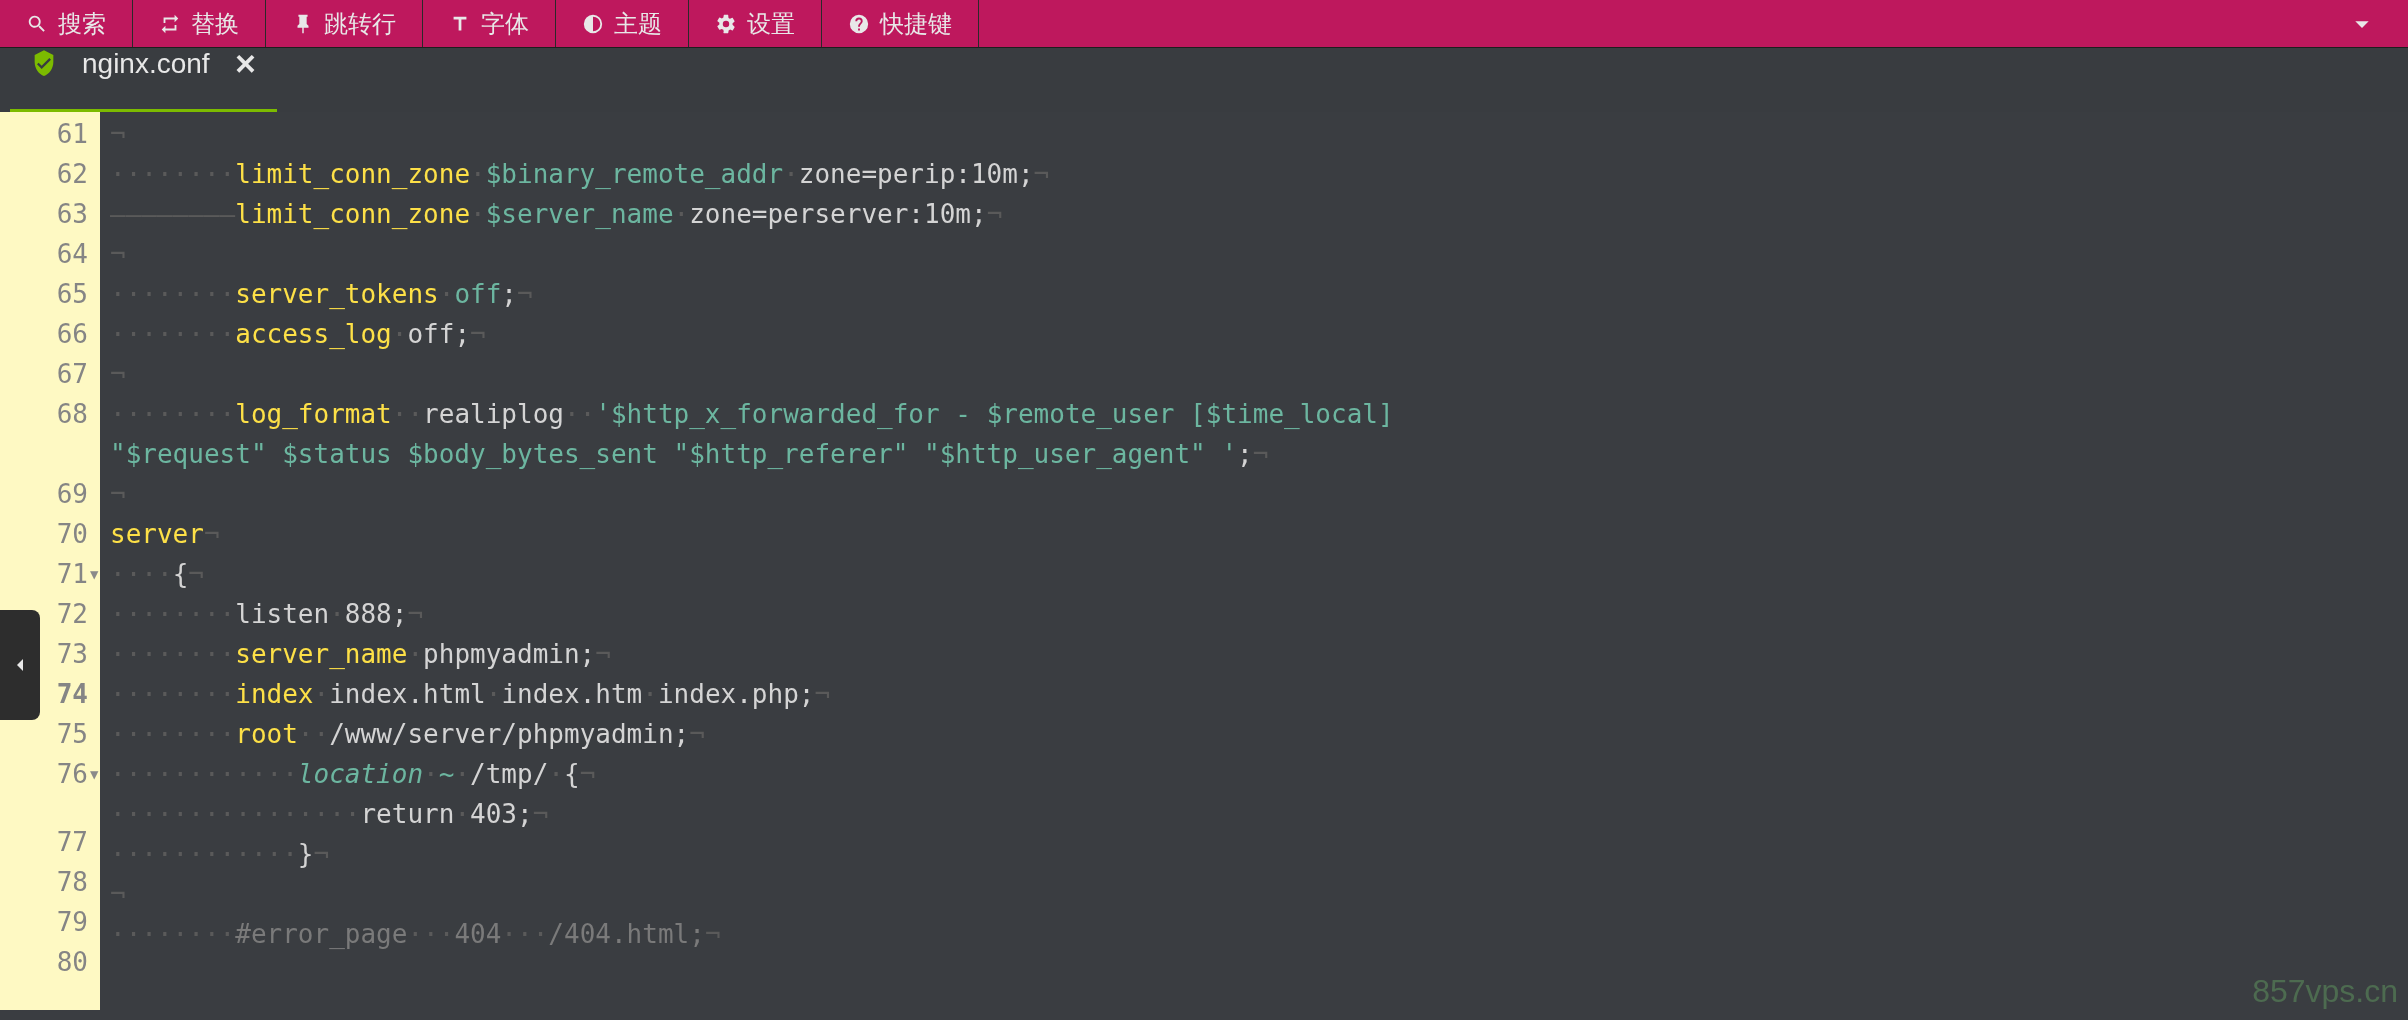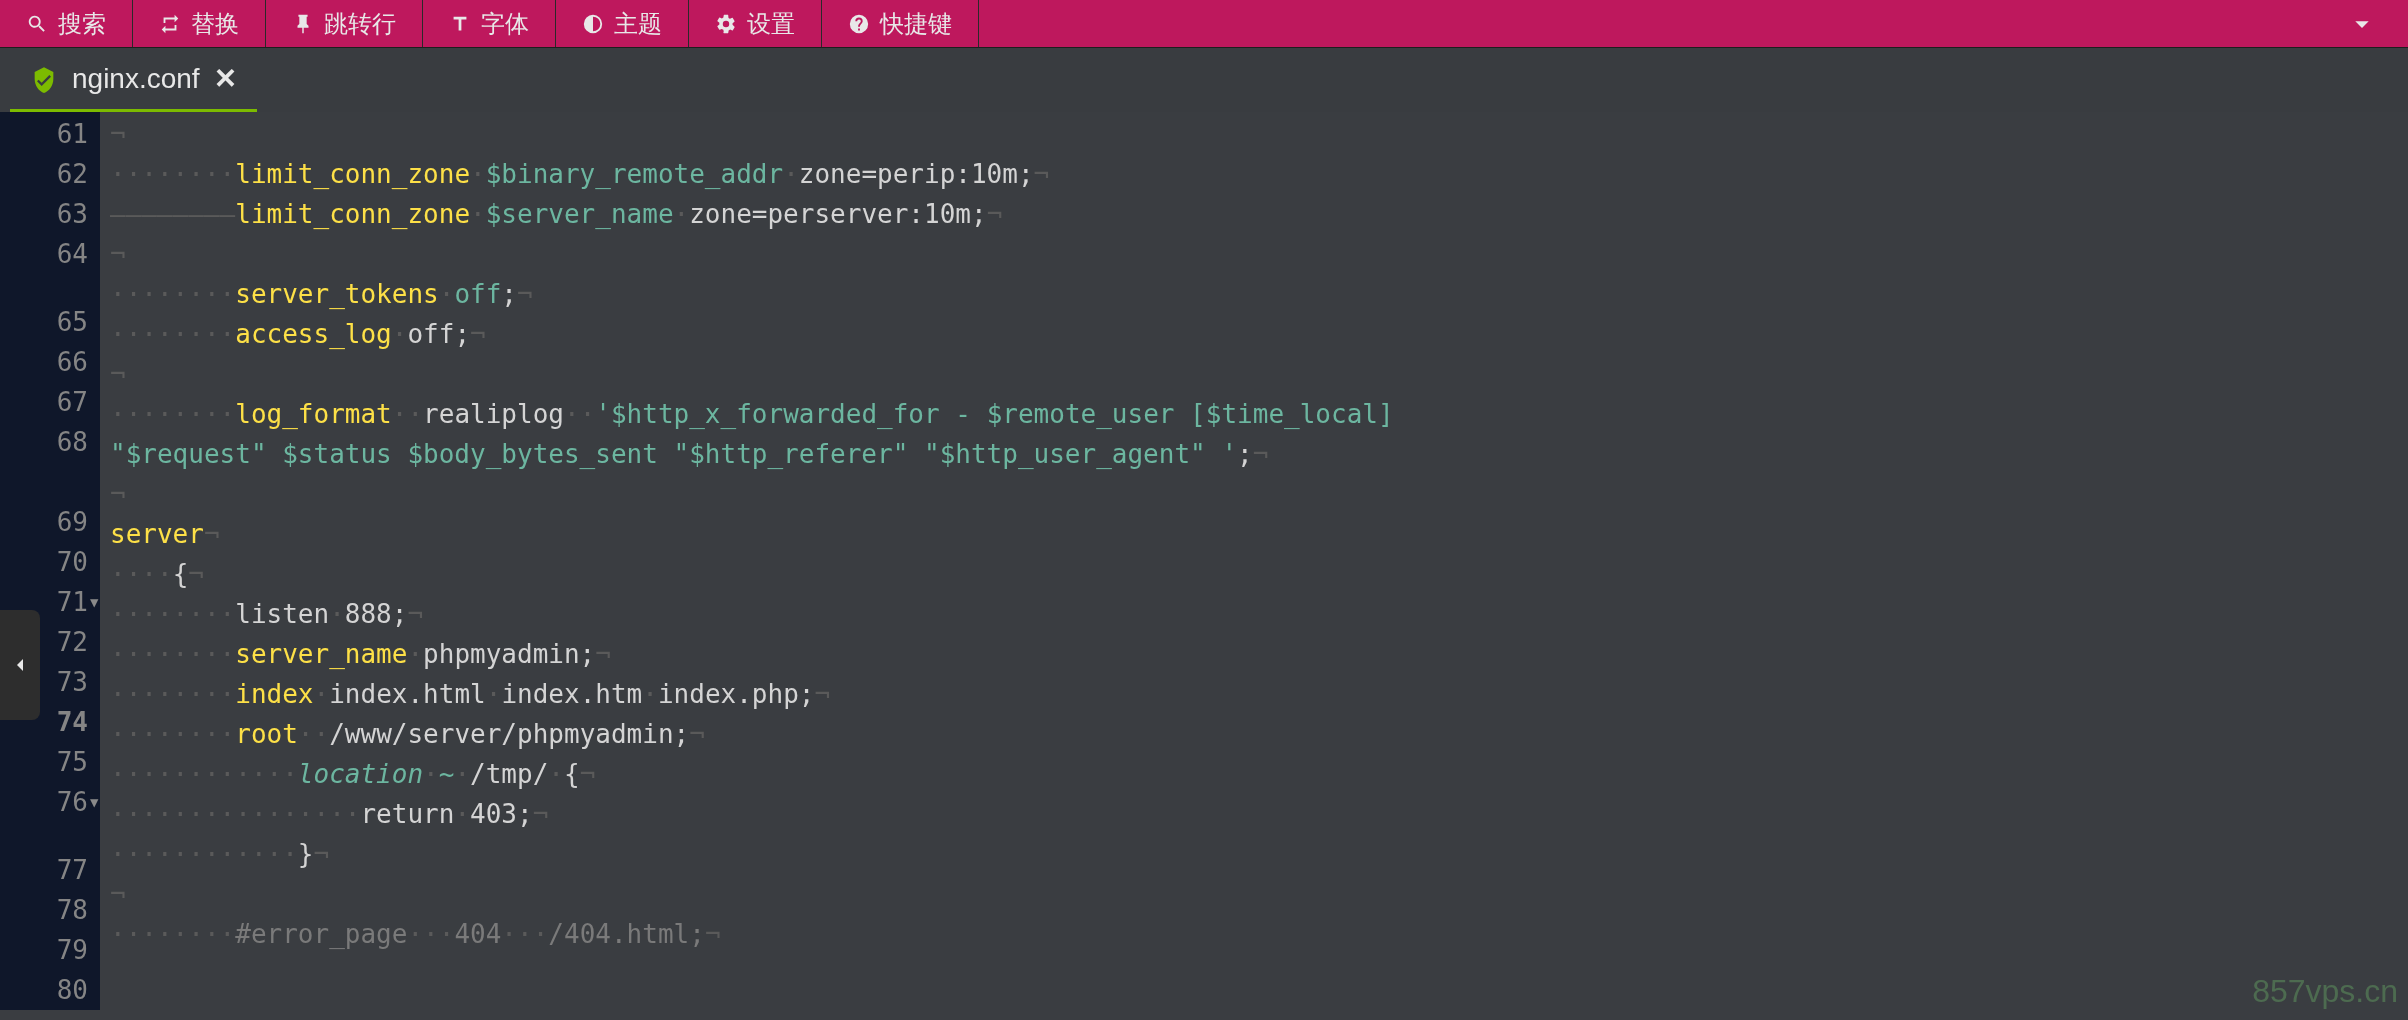--- a/index.html
+++ b/index.html
@@ -3,26 +3,26 @@
 <meta charset="utf-8">
 <style>
 *{margin:0;padding:0;box-sizing:border-box}
 body{font-family:-apple-system,BlinkMacSystemFont,"Segoe UI",sans-serif;background:#3a3d41;color:#d4d4d4;overflow:hidden;width:2408px;height:1020px;position:relative}
 .toolbar{display:flex;background:#be185d;border-bottom:1px solid #1e1e1e;height:48px;align-items:center}
 .tool-btn{display:flex;align-items:center;gap:10px;padding:0 26px;height:100%;color:#e8e8e8;font-size:24px;cursor:pointer;border-right:1px solid #2a2a2a}
 .tool-btn svg{width:22px;height:22px;fill:#e8e8e8}
 .toolbar-right{margin-left:auto;display:flex;align-items:center;height:100%;padding:0 30px;cursor:pointer}
 .toolbar-right svg{width:32px;height:32px;fill:#e8e8e8}
 .tab-bar{display:flex;background:#393c40;height:64px;padding-left:10px}
-.tab{display:flex;align-items:center;gap:14px;padding:0 20px;height:100%;color:#e8e8e8;font-size:28px;position:relative;cursor:pointer}
+.tab{display:flex;gap:24px;padding:0 20px;height:100%;color:#e8e8e8;font-size:28px;position:relative;cursor:pointer}
 .tab.active{border-bottom:3px solid #7cbb00}
 .tab .close{font-size:28px;font-weight:bold;color:#e8e8e8;cursor:pointer}
 .tab-icon{width:28px;height:28px;fill:#7cbb00}
 .editor{display:flex;height:calc(100% - 122px)}
-.gutter{width:100px;background:#0f172a;text-align:right;padding-right:12px;font-family:'Consolas','Monaco',monospace;font-size:26px;color:#858585;line-height:40px;padding-top:2px}
+.gutter{width:100px;background:#fef9c3;text-align:right;padding-right:12px;font-family:'Consolas','Monaco',monospace;font-size:26px;color:#858585;line-height:40px;padding-top:2px}
 .code{flex:1;background:#3a3d41;font-family:'Consolas','Monaco',monospace;font-size:26px;line-height:40px;padding-top:2px;white-space:pre}
 .ws{color:#5a5a5a}
 .kw{color:#fde047}
 .str{color:#6cb6a0}
 .val{color:#d4d4d4}
 .fn{font-style:italic;color:#6cb6a0}
 .cmt{color:#7a7a7a}
 .eol{color:#5a5a5a}
 .side-handle{position:absolute;left:0;top:610px;width:40px;height:110px;background:#2d2d2d;border-radius:0 8px 8px 0;display:flex;align-items:center;justify-content:center;cursor:pointer}
 .side-handle svg{width:24px;height:24px;fill:#e8e8e8}
@@ -92,21 +92,21 @@
     <span class="close">✕</span>
   </div>
 </div>
 
 <div class="editor">
   <div class="gutter" id="gutter">
       <div class="ln-wrap" style="height: 40px;"><span>61</span></div>
       <div class="ln-wrap" style="height: 40px;"><span>62</span></div>
       <div class="ln-wrap" style="height: 40px;"><span>63</span></div>
       <div class="ln-wrap" style="height: 40px;"><span>64</span></div>
-      <div class="ln-wrap" style="height: 40px; margin-top: 28px;"><span>65</span></div>
+      <div class="ln-wrap" style="height: 40px;"><span>65</span></div>
       <div class="ln-wrap" style="height: 40px;"><span>66</span></div>
       <div class="ln-wrap" style="height: 40px;"><span>67</span></div>
       <div class="ln-wrap" style="height: 80px;"><span>68</span></div>
       <div class="ln-wrap" style="height: 40px;"><span>69</span></div>
       <div class="ln-wrap" style="height: 40px;"><span>70</span></div>
       <div class="ln-wrap" style="height: 40px;"><span>71</span><span class="fold-arrow">▼</span></div>
       <div class="ln-wrap" style="height: 40px;"><span>72</span></div>
       <div class="ln-wrap" style="height: 40px;"><span>73</span></div>
       <div class="ln-wrap" style="height: 40px; font-weight: bold;"><span>74</span></div>
       <div class="ln-wrap" style="height: 40px;"><span>75</span></div>

